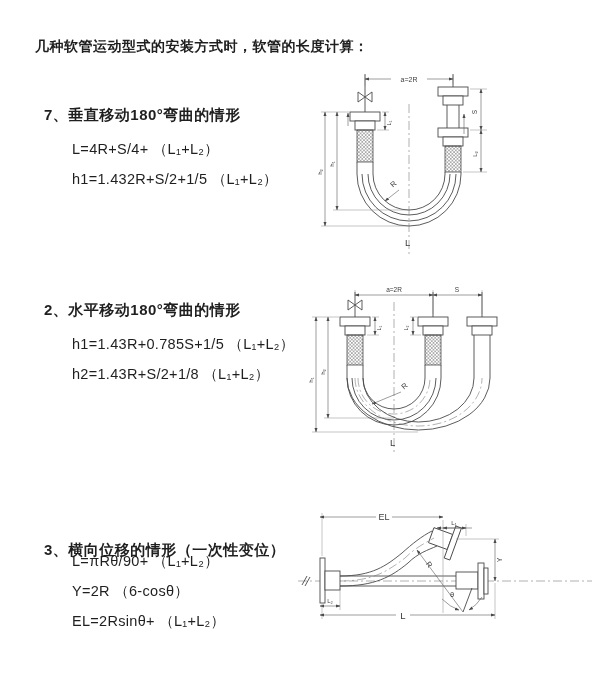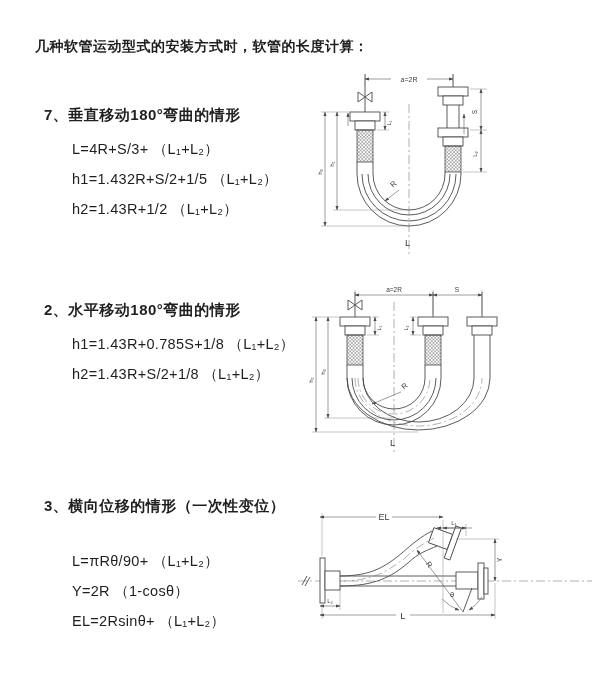--- a/index.html
+++ b/index.html
@@ -31,23 +31,22 @@
     <pattern id="xh" width="3.4" height="3.4" patternUnits="userSpaceOnUse">
       <path d="M0 3.4 L3.4 0 M0 0 L3.4 3.4" stroke="#5c5c5c" stroke-width="0.45"></path>
     </pattern>
   </defs>
 </svg>
 
 <div class="abs page-title" style="left:35px;top:22px;margin-top:16px;">几种软管运动型式的安装方式时，软管的长度计算：</div>
 
 <div class="abs heading" style="left:44px;top:106px;">7、垂直移动180°弯曲的情形</div>
 <div class="abs" style="left:72px;top:134px;">
-  <div class="formula">L=4R+S/3+ （L₁+L₂）</div>
+  <div class="formula">L=4R+S/4+ （L₁+L₂）</div>
   <div class="formula">h1=1.432R+S/2+1/5 （L₁+L₂）</div>
-  <div class="formula">h2=1.43R+1/2 （L₁+L₂）</div>
 </div>
 
 <svg class="abs" style="left:313px;top:62px;" width="270" height="198" viewBox="0 0 270 198">
 
   <path class="cl" d="M96 42 V192"></path>
 
   <g>
     <path class="dw" d="M44 112 A52 52 0 0 0 148 112"></path>
     <path class="dw" d="M49 112 A47 47 0 0 0 143 112"></path>
     <path class="dw" d="M55 112 A41 41 0 0 0 137 112"></path>
@@ -108,21 +107,21 @@
   <g>
     <path class="dim" d="M86 128 L72 139" marker-end="url(#ar)"></path>
     <text transform="translate(82 124) rotate(-42)" font-size="7.5" text-anchor="middle">R</text>
   </g>
 
   <text x="92" y="184" font-size="9.5">L</text>
 </svg>
 
 <div class="abs heading" style="left:44px;top:301px;">2、水平移动180°弯曲的情形</div>
 <div class="abs" style="left:72px;top:329px;">
-  <div class="formula">h1=1.43R+0.785S+1/8 （L₁+L₂）</div>
+  <div class="formula">h1=1.43R+0.785S+1/5 （L₁+L₂）</div>
   <div class="formula">h2=1.43R+S/2+1/8 （L₁+L₂）</div>
 </div>
 
 <svg class="abs" style="left:306px;top:280px;" width="284" height="184" viewBox="0 0 284 184">
   <path class="cl" d="M88 22 V172"></path>
 
   <g>
     <path class="dw" d="M41 85 V98 M57 85 V98 M119 85 V98 M135 85 V98"></path>
     <path class="dw" d="M41 98 A47 47 0 0 0 135 98"></path>
     <path class="dw" d="M46 98 A42 42 0 0 0 130 98"></path>
@@ -186,24 +185,24 @@
   </g>
 
   <g>
     <path class="dim" d="M95 112 L66 124" marker-end="url(#ar)"></path>
     <text transform="translate(100 108) rotate(-40)" font-size="7.5" text-anchor="middle">R</text>
   </g>
 
   <text x="84" y="166" font-size="9.5">L</text>
 </svg>
 
-<div class="abs heading" style="left:44px;top:497px;">3、横向位移的情形（一次性变位）</div>
+<div class="abs heading" style="left:44px;top:541px;">3、横向位移的情形（一次性变位）</div>
 <div class="abs" style="left:72px;top:546px;">
   <div class="formula">L=πRθ/90+ （L₁+L₂）</div>
-  <div class="formula">Y=2R （1-cosθ）</div>
+  <div class="formula">Y=2R （6-cosθ）</div>
   <div class="formula">EL=2Rsinθ+ （L₁+L₂）</div>
 </div>
 
 <svg class="abs" style="left:296px;top:500px;" width="302" height="158" viewBox="0 0 302 158">
 
   <path class="cl" d="M2 81 H296"></path>
   <path class="dw" d="M6 85 L11 76 M9 86 L14 77"></path>
 
   <g>
     <rect class="dwf" x="24" y="58" width="5" height="45"></rect>

